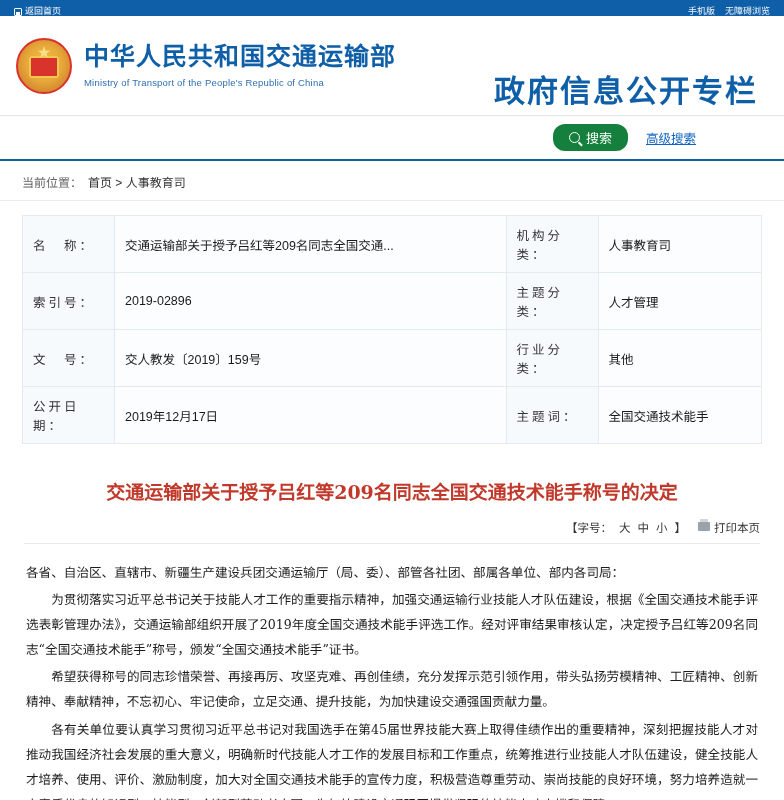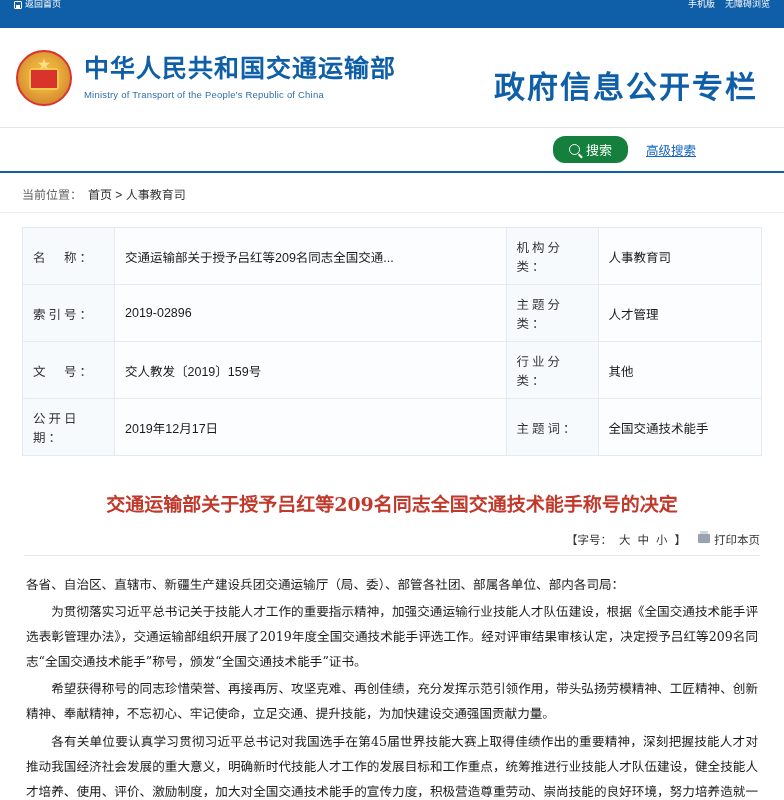--- a/index.html
+++ b/index.html
@@ -12,24 +12,24 @@
   .page {
     width: 784px;
     min-height: 800px;
     position: relative;
     background: #ffffff;
     overflow: hidden;
   }
 
   
   .topbar {
-    height: 28px;
+    height: 16px;
     background: #0f5fa8;
     display: flex;
-    align-items: flex-start;
+    align-items: flex-end;
     justify-content: space-between;
     padding: 0 14px;
     color: #ffffff;
     font-size: 9px;
     line-height: 1;
     gap: 10px;
   }
   .topbar-left { display: flex; align-items: center; gap: 3px; }
   .topbar-right { display: flex; align-items: center; gap: 10px; opacity: .95; }
   .home-icon {
@@ -96,21 +96,21 @@
   }
   .ministry-en {
     font-size: 9.5px;
     color: #2f6fae;
     margin-top: 6px;
     letter-spacing: .2px;
   }
   .banner-title {
     position: absolute;
     right: 26px;
-    top: 34px;
+    top: 50px;
     font-family: "DejaVu Serif", "Liberation Serif", serif;
     font-size: 31px;
     font-weight: 700;
     color: #0f5fa8;
     letter-spacing: 2px;
     white-space: nowrap;
   }
 
   
   .searchrow {

